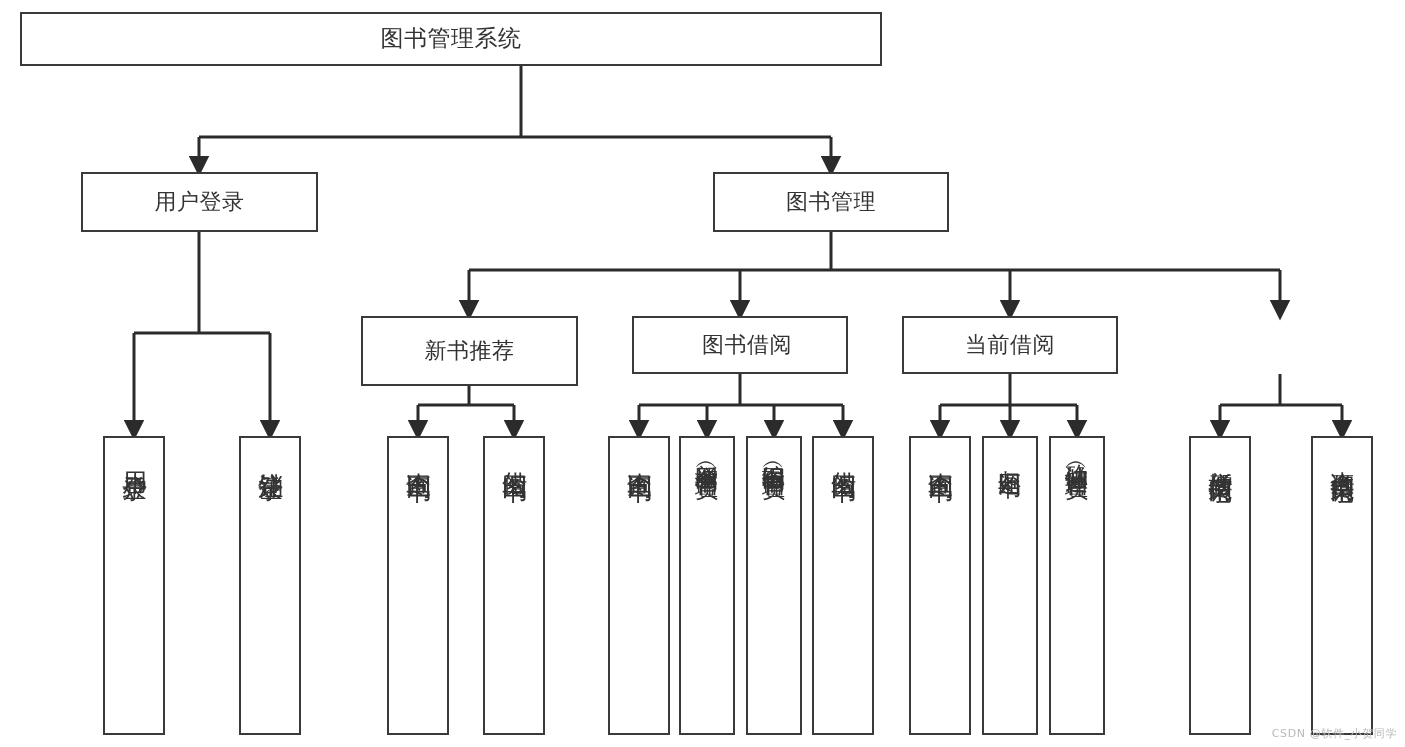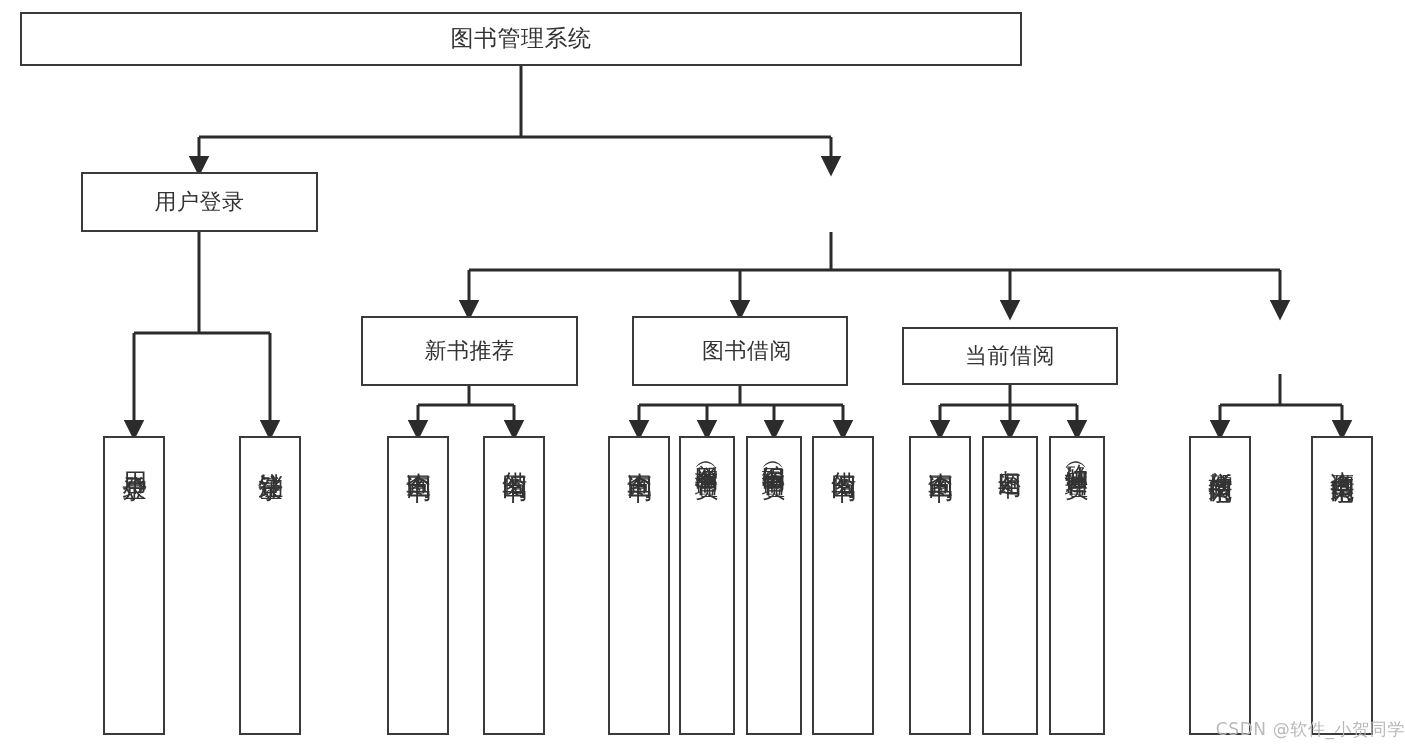--- a/index.html
+++ b/index.html
@@ -60,23 +60,23 @@
     writing-mode: vertical-rl;
     text-orientation: upright;
     font-size: 25px;
     letter-spacing: 2px;
     line-height: 1.05;
     white-space: normal;
     max-height: 280px;
   }
   #watermark {
     position: absolute;
-    right: 0;
+    right: 8px;
     bottom: 6px;
-    font-size: 17px;
+    font-size: 11px;
     color: #b9b9b9;
     letter-spacing: 0.6px;
     z-index: 5;
     font-family: "DejaVu Sans", "Liberation Sans", sans-serif;
     white-space: nowrap;
   }
 </style>
 </head>
 <body>
 
@@ -127,35 +127,38 @@
       <path d="M 1010 405 L 1010 430" marker-end="url(#arrow)"></path>
       <path d="M 1077 405 L 1077 430" marker-end="url(#arrow)"></path>
 
       <path d="M 1280 374 L 1280 405"></path>
       <path d="M 1220 405 L 1342 405"></path>
       <path d="M 1220 405 L 1220 430" marker-end="url(#arrow)"></path>
       <path d="M 1342 405 L 1342 430" marker-end="url(#arrow)"></path>
     </g>
   </svg>
 
-  <div class="node root horiz" style="left:20px; top:12px; width:1002px; height:54px;">
+  <div class="node root horiz" style="left:20px; top:12px; width:862px; height:54px;">
     <span class="node-label">图书管理系统</span>
   </div>
 
   <div class="node horiz" style="left:81px; top:172px; width:237px; height:60px;">
     <span class="node-label">用户登录</span>
   </div>
+  <div class="node horiz" style="left:713px; top:172px; width:236px; height:60px;">
+    <span class="node-label">图书管理</span>
+  </div>
 
   <div class="node horiz" style="left:361px; top:316px; width:217px; height:70px;">
     <span class="node-label">新书推荐</span>
   </div>
-  <div class="node horiz" style="left:632px; top:316px; width:216px; height:70px;padding-left:14px;">
+  <div class="node horiz" style="left:632px; top:316px; width:216px; height:58px;padding-left:14px;">
     <span class="node-label">图书借阅</span>
   </div>
-  <div class="node horiz" style="left:902px; top:327px; width:216px; height:58px;">
+  <div class="node horiz" style="left:902px; top:316px; width:216px; height:58px;">
     <span class="node-label">当前借阅</span>
   </div>
 
   <div class="node vert" style="left:103px; top:436px; width:62px; height:299px;">
     <span class="node-label">用户登录</span>
   </div>
   <div class="node vert" style="left:239px; top:436px; width:62px; height:299px;">
     <span class="node-label">注销登录</span>
   </div>
   <div class="node vert" style="left:387px; top:436px; width:62px; height:299px;">

